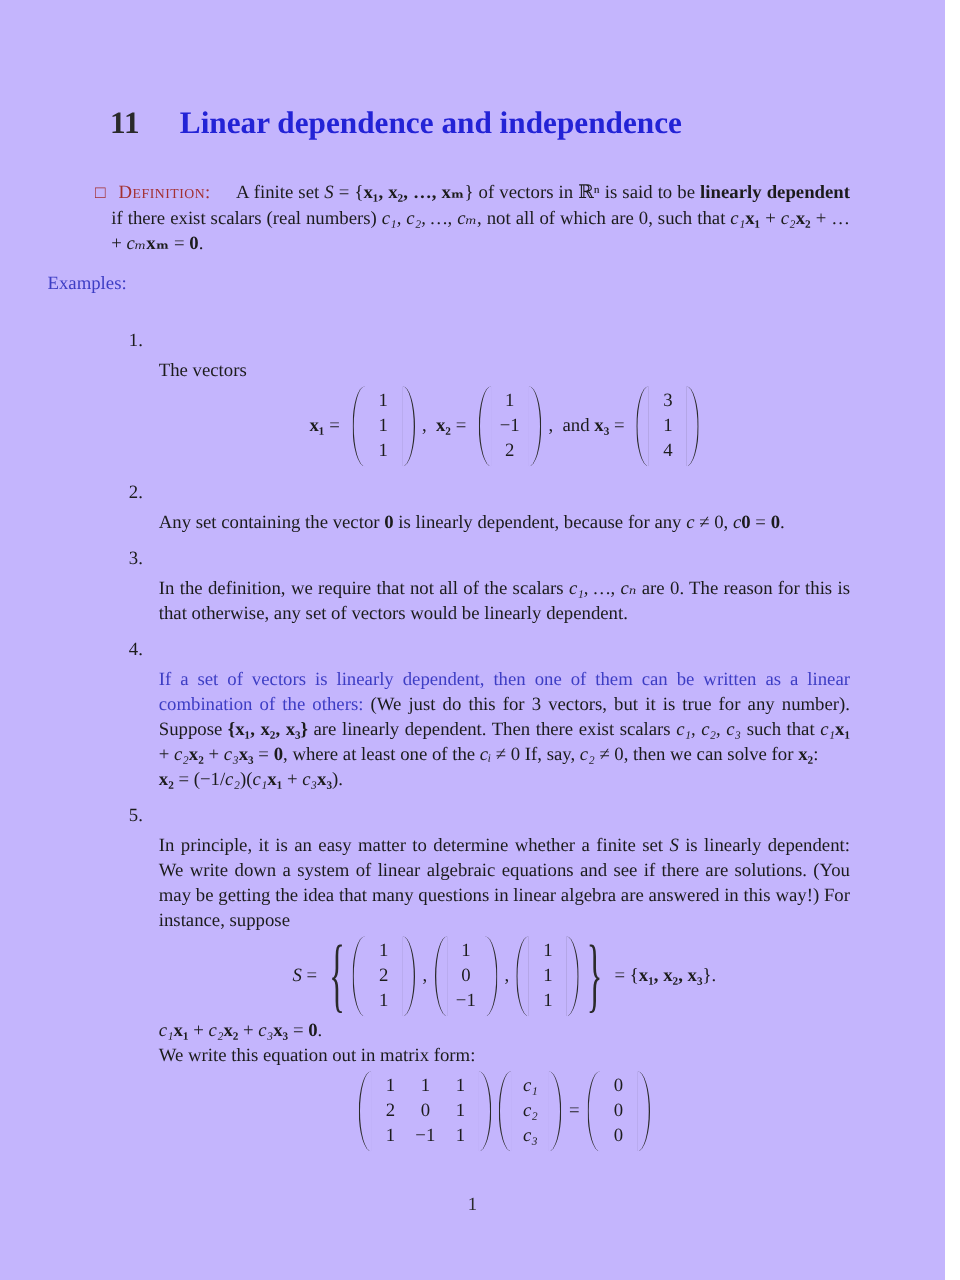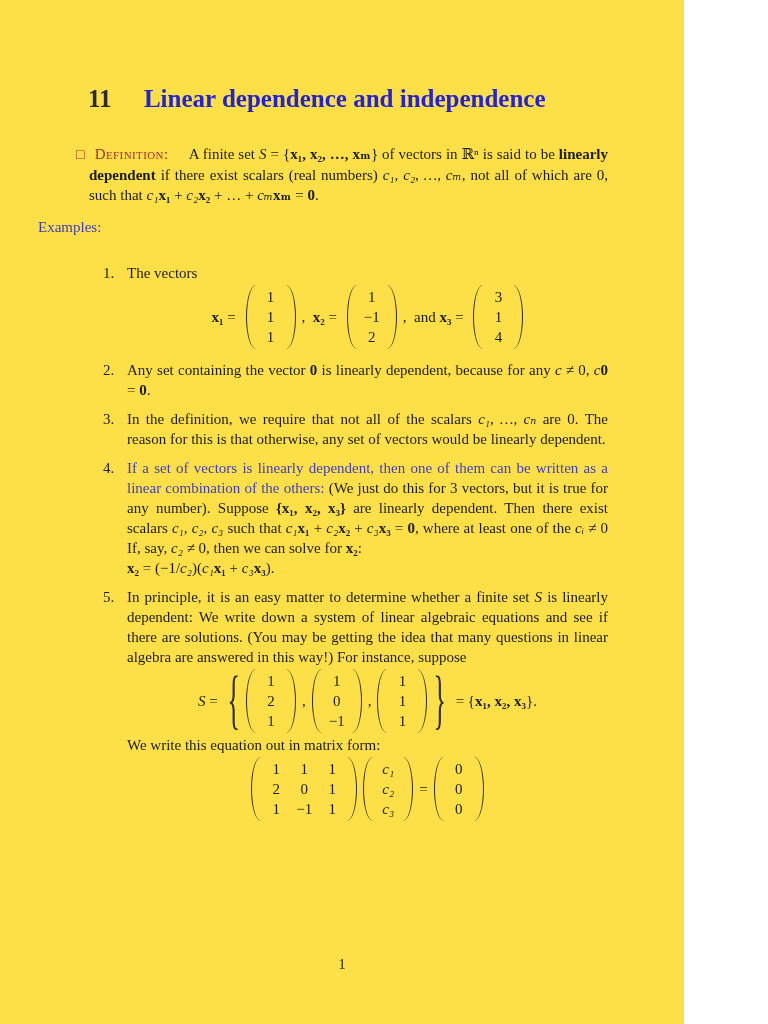--- a/index.html
+++ b/index.html
@@ -1,19 +1,19 @@
 <!DOCTYPE html>
 <html><head>
 <meta charset="utf-8">
 <style>
   html, body { margin: 0; padding: 0; background: #ffffff; }
   .page {
     position: relative;
-    width: 684px; height: 1024px;
-    background: #fde047;
+    width: 756px; height: 1024px;
+    background: #c4b5fd;
     overflow: hidden;
     font-family: "Liberation Serif", "DejaVu Serif", "DejaVu Sans", serif;
     color: #1c1c1c;
     font-size: 15px;
     line-height: 20px;
   }
   .b  { font-weight: bold; }
   .m  { font-style: italic; }
   .bm { font-weight: bold; font-style: normal; }
   .blue { color: #3d3dc4; }
@@ -40,21 +40,21 @@
     font-variant: small-caps;
     letter-spacing: 0.4px;
     margin-right: 17px;
   }
 
   .examples { margin: 12px 0 0 38px; color: #3d3dc4; }
 
   .list { margin-top: 26px; }
   .item { display: flex; margin: 0 76px 9px 103px; }
   .item .num { width: 24px; flex: none; }
-  .item .body { flex: 1; min-width: 0; }
+  .item .body { flex: 1; min-width: 0; margin-top: 24px; }
   .item .body p { margin: 0; text-align: justify; }
 
   .eqrow {
     display: flex; justify-content: center; align-items: center;
     margin: 2px 0;
   }
   .eq-label { margin: 0 3px; white-space: pre; }
 
   .vec { display: inline-flex; align-items: stretch; margin: 0 3px; }
   .vp { width: 9px; flex: none; }
@@ -206,20 +206,21 @@
               <span>1</span>
               <span>1</span>
               <span>1</span>
             </span>
             <span class="vp r"></span>
           </span>
           <span class="brace">}</span>
           <span class="eq-label"><span> = {</span><span class="bm">x₁, x₂, x₃</span><span>}.</span></span>
         </div>
 
+        <p class="deq"><span class="m">c₁</span><span class="bm">x₁</span><span> + </span><span class="m">c₂</span><span class="bm">x₂</span><span> + </span><span class="m">c₃</span><span class="bm">x₃</span><span> = </span><span class="bm">0</span><span>.</span></p>
         <p><span>We write this equation out in matrix form:</span></p>
 
         <div class="eqrow">
           <span class="vec">
             <span class="vp l"></span>
             <span class="mgrid">
               <span>1</span>
               <span>1</span>
               <span>1</span>
               <span>2</span>

